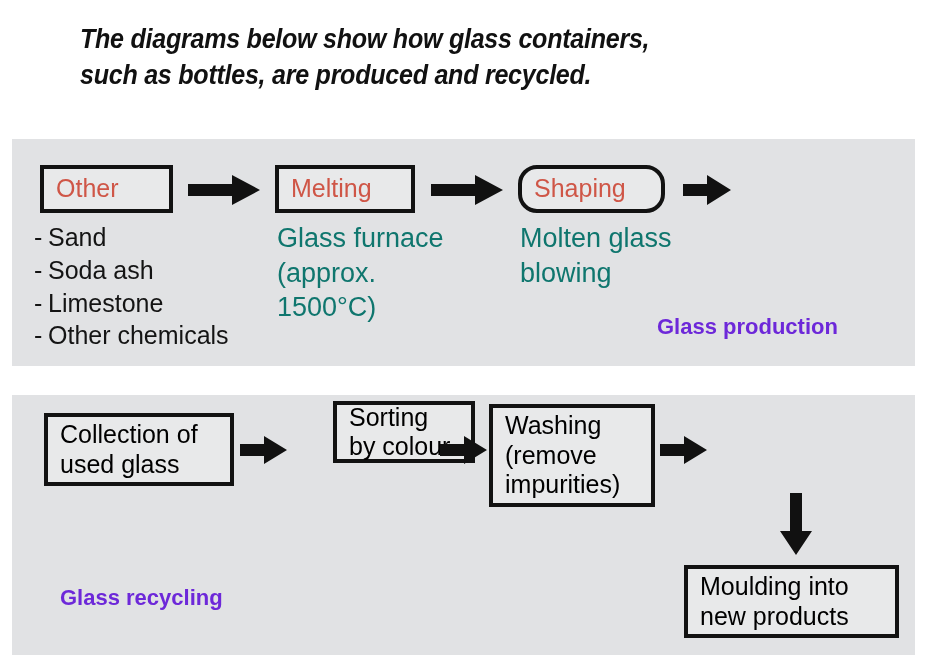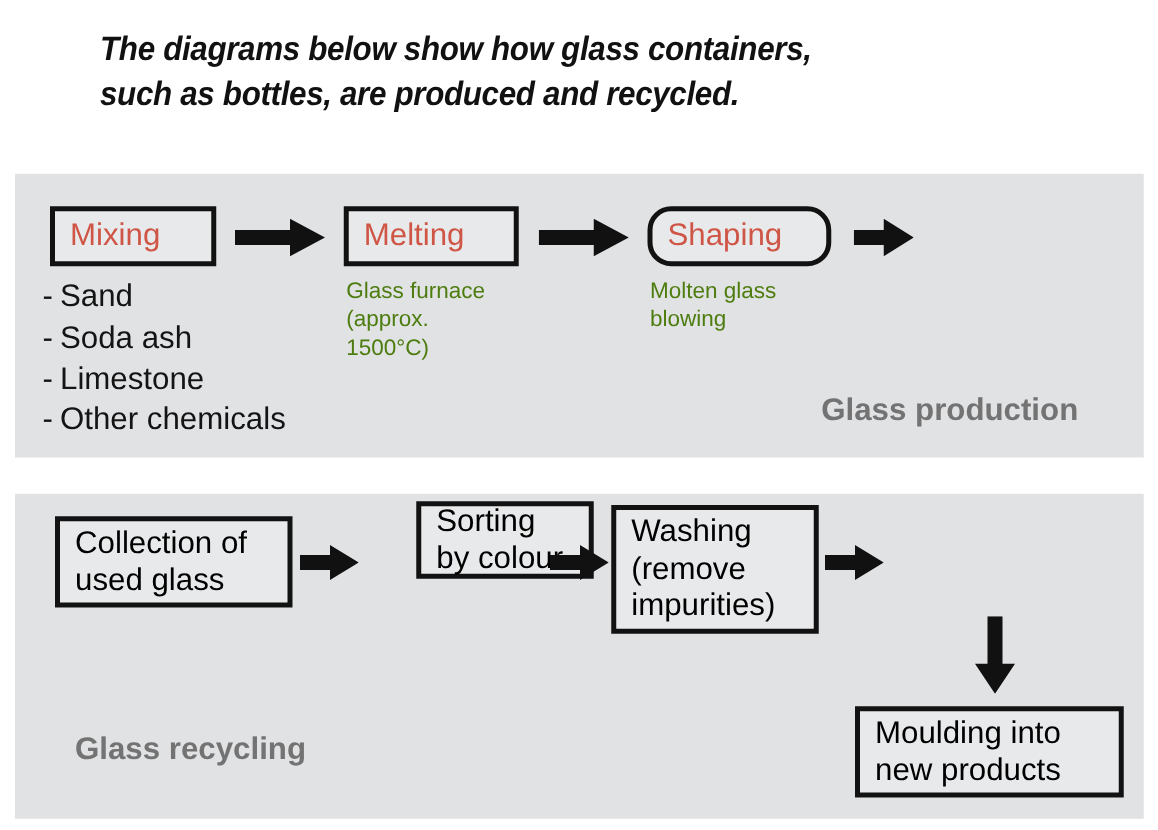--- a/index.html
+++ b/index.html
@@ -67,23 +67,23 @@
   .pbox.red {
     color: #cf5647;
   }
   .pbox.pad {
     padding: 2px 12px;
   }
 
   
   .caption {
     position: absolute;
-    font-size: 18px;
+    font-size: 27px;
     line-height: 1.28;
-    color: #4d7c0f;
+    color: #0f766e;
     white-space: pre-line;
   }
 
   
   .bullets {
     position: absolute;
     font-size: 25px;
     line-height: 1.31;
     color: #141414;
   }
@@ -92,23 +92,23 @@
     align-items: baseline;
   }
   .bullets .dash {
     width: 14px;
     flex: 0 0 14px;
   }
 
   
   .section-label {
     position: absolute;
-    font-size: 25px;
+    font-size: 22px;
     font-weight: bold;
-    color: #737373;
+    color: #6d28d9;
   }
 
   
   .arrow-right {
     position: absolute;
     display: block;
   }
   .arrow-down {
     position: absolute;
     display: block;
@@ -116,21 +116,21 @@
 </style>
 </head>
 <body>
 
 <div id="title">The diagrams below show how glass containers,
 such as bottles, are produced and recycled.</div>
 
 <div class="panel" id="panel-production">
 
   <div class="pbox red pad" style="left:28px; top:26px; width:133px; height:48px;">
-    <span>Mixing</span>
+    <span>Other</span>
   </div>
 
   <div class="bullets" style="left:22px; top:82px;">
     <div class="bullet-row">
       <span class="dash">-</span>
       <span>Sand</span>
     </div>
     <div class="bullet-row">
       <span class="dash">-</span>
       <span>Soda ash</span>

